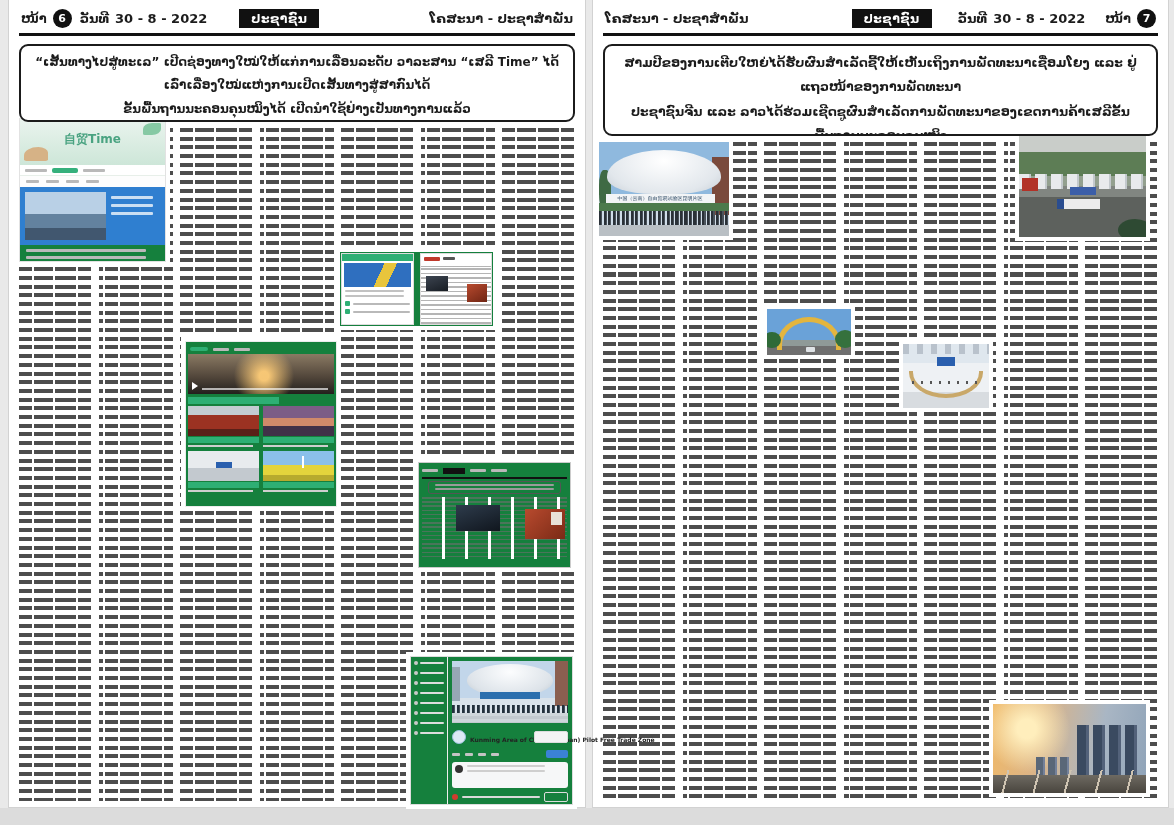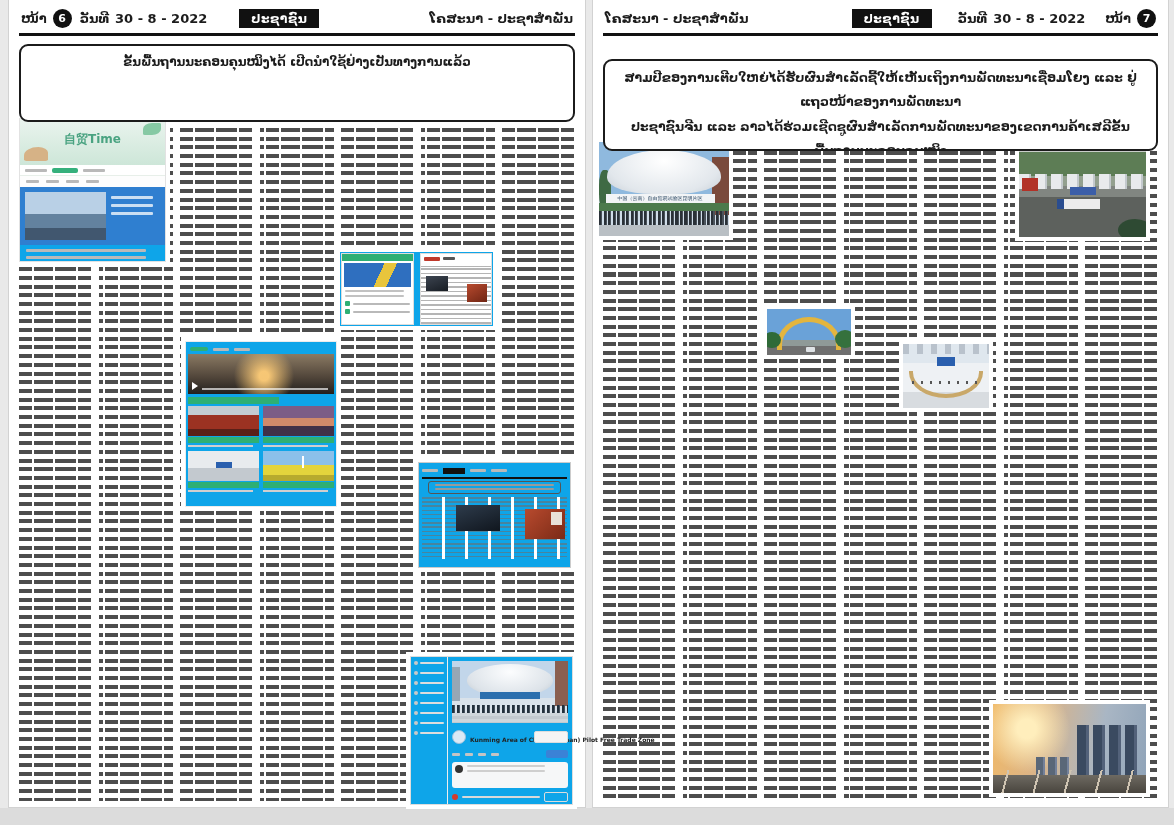--- a/index.html
+++ b/index.html
@@ -23,33 +23,33 @@
   .badge{background:#111;color:#fff;padding:2px 12px;font-size:12.5px;font-weight:bold;letter-spacing:.5px;}
   .rule{height:3px;background:#111;margin:0 10px;}
 
   
   .headline-box{
     position:absolute;left:10px;right:10px;border:2px solid #1b1b1b;border-radius:9px;
     text-align:center;font-weight:bold;font-size:12px;line-height:1.95;padding:5px 14px;
     box-sizing:border-box;overflow:hidden;background:#fff;z-index:3;
   }
   #page6 .headline-box{top:44px;height:78px;}
-  #page7 .headline-box{top:44px;height:92px;font-size:12.5px;margin-top:15px;}
+  #page7 .headline-box{top:44px;height:92px;font-size:12.5px;}
 
   
   .cols{position:absolute;left:10px;right:10px;display:flex;gap:7px;z-index:1;}
   #page6 .cols{top:128px;bottom:6px;}
   #page7 .cols{top:142px;bottom:6px;}
   .col{flex:1 1 0;opacity:.92;background-image:
     repeating-linear-gradient(to right,rgba(255,255,255,0) 0 13px,#fff 13px 15px,rgba(255,255,255,0) 15px 34px,#fff 34px 36px,rgba(255,255,255,0) 36px 57px,#fff 57px 59px),
     repeating-linear-gradient(to bottom,#3e3e3e 0 4px,rgba(0,0,0,0) 4px 8.7px);}
   .col:nth-child(even){background-position:6px 0,0 0;}
 
   
-  .art{position:absolute;z-index:2;background:#0ea5e9;box-shadow:0 0 0 4px #fff;box-sizing:border-box;}
+  .art{position:absolute;z-index:2;background:#15803d;box-shadow:0 0 0 4px #fff;box-sizing:border-box;}
   .dash{display:inline-block;height:3px;background:#b9b9b9;border-radius:1px;}
   .pill{display:inline-block;border-radius:2px;}
 
   
   .chilltime{left:10px;top:118px;width:147px;height:144px;border:1px solid #e2e2e2;}
   .ct-banner{position:relative;height:46px;background:linear-gradient(180deg,#eaf4ee,#cde6d8);overflow:hidden;}
   .ct-logo{position:absolute;left:0;right:0;top:12px;text-align:center;font-size:12px;font-weight:bold;color:#4aa381;}
   .ct-deco-l{position:absolute;left:4px;bottom:4px;width:24px;height:14px;background:#d6b286;border-radius:60% 40% 10% 10%;}
   .ct-deco-r{position:absolute;right:4px;top:4px;width:18px;height:12px;background:#86c9a4;border-radius:50% 10% 50% 10%;}
   .ct-nav{height:10px;background:#fff;border-bottom:1px solid #e7efe9;display:flex;align-items:center;gap:5px;padding:0 5px;}
@@ -212,20 +212,21 @@
     <span class="lbl">ໜ້າ</span>
     <span class="num-circle">6</span>
     <span class="lbl">ວັນທີ</span>
     <span class="lbl">30 - 8 - 2022</span>
     <span class="badge" style="margin-left:26px">ປະຊາຊົນ</span>
     <span style="margin-left:auto">ໂຄສະນາ - ປະຊາສຳພັນ</span>
   </div>
   <div class="rule"></div>
 
   <div class="headline-box">
+    <div>“ເສັ້ນທາງໄປສູ່ທະເລ” ເປີດຊ່ອງທາງໃໝ່ໃຫ້ແກ່ການເລື່ອນລະດັບ ວາລະສານ “ເສລີ Time” ໄດ້ເລົ່າເລື່ອງໃໝ່ແຫ່ງການເປີດເສັ້ນທາງສູ່ສາກົນໄດ້</div>
     <div>ຂັ້ນພື້ນຖານນະຄອນຄຸນໝິງໄດ້ ເປີດນຳໃຊ້ຢ່າງເປັນທາງການແລ້ວ</div>
   </div>
 
   <div class="cols">
     <div class="col"></div>
     <div class="col"></div>
     <div class="col"></div>
     <div class="col"></div>
     <div class="col"></div>
     <div class="col"></div>

